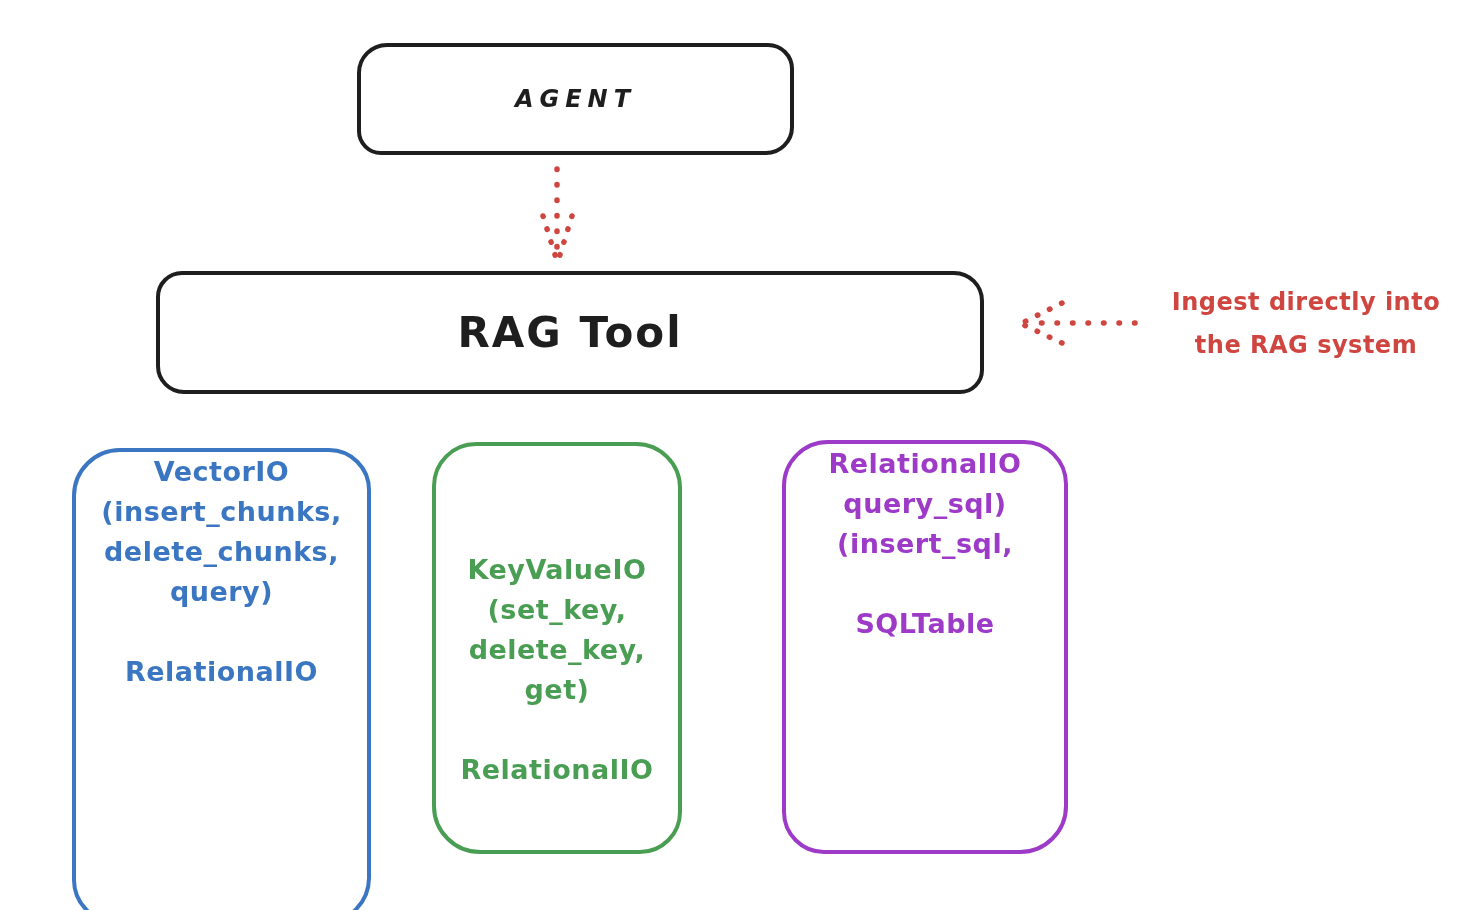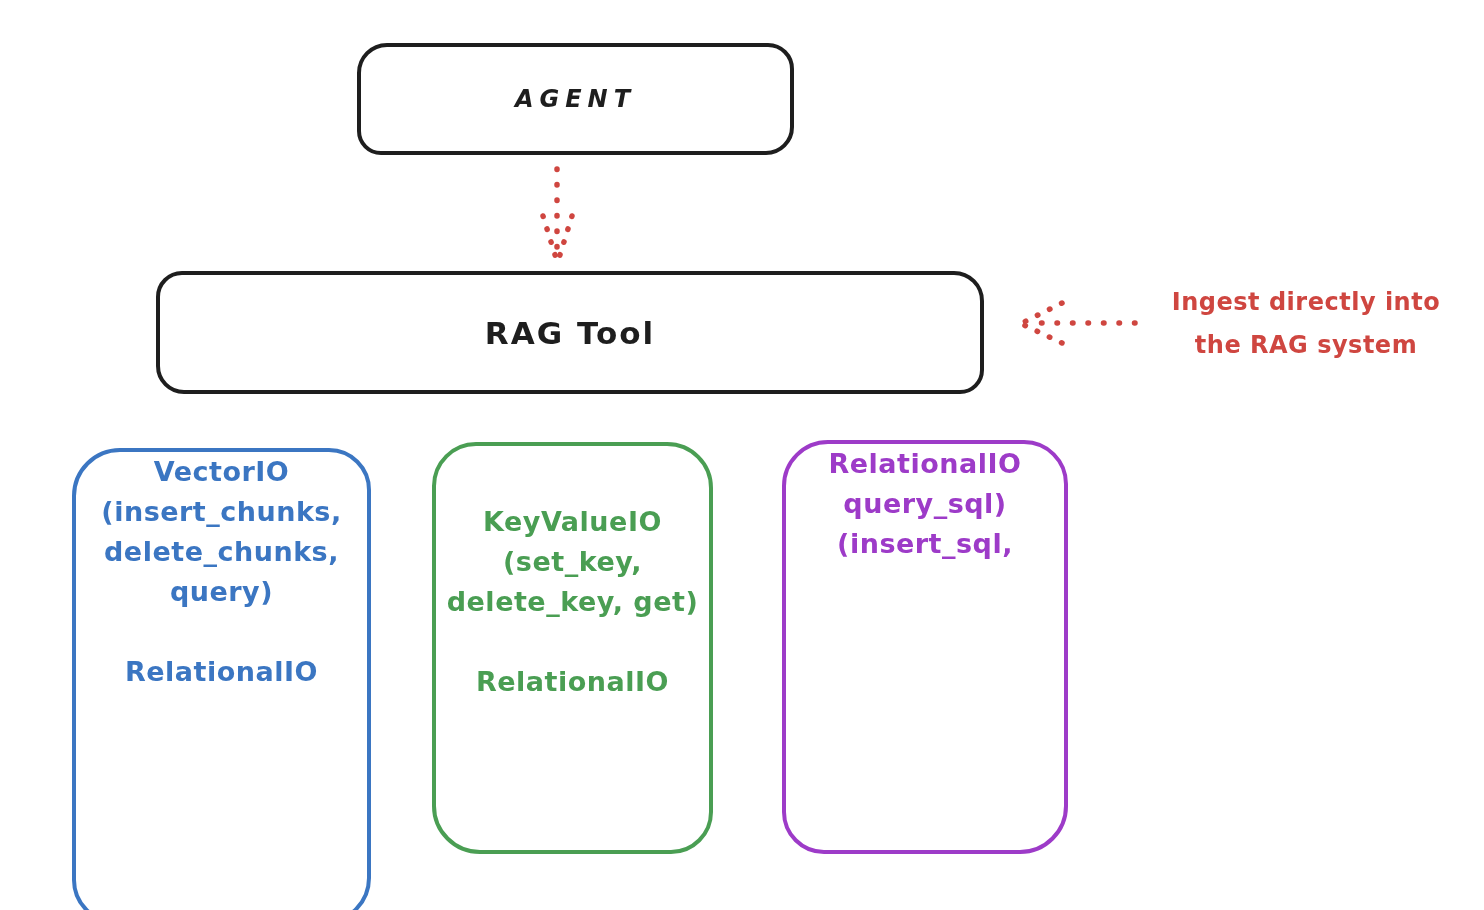--- a/index.html
+++ b/index.html
@@ -35,21 +35,21 @@
     letter-spacing: 6px;
     font-style: italic;
     color: var(--black, #1e1e1e);
   }
   .node-rag {
     left: 156px; top: 271px; width: 828px; height: 123px;
     border: 4px solid var(--black, #1e1e1e);
     border-radius: 26px 30px 24px 28px;
   }
   .node-rag .node-label {
-    font-size: 31px;
+    font-size: 42px;
     font-weight: 600;
     letter-spacing: 2px;
     color: var(--black, #1e1e1e);
   }
   
   .col-node {
     flex-direction: column;
     justify-content: flex-start;
     text-align: center;
     font-size: 27px;
@@ -57,25 +57,25 @@
     line-height: 40px;
     letter-spacing: 0.5px;
   }
   .node-vector {
     left: 72px; top: 448px; width: 299px; height: 476px;
     border: 4px solid var(--blue, #3b76c2);
     border-radius: 48px 42px 46px 44px;
     color: var(--blue, #3b76c2);
   }
   .node-keyvalue {
-    left: 432px; top: 442px; width: 281px; height: 412px;
+    left: 432px; top: 442px; width: 250px; height: 412px;
     border: 4px solid var(--green, #4a9e53);
     border-radius: 44px 46px 42px 48px;
     color: var(--green, #4a9e53);
-    padding-top: 56px;
+    padding-top: 104px;
   }
   .node-relational {
     left: 782px; top: 440px; width: 286px; height: 414px;
     border: 4px solid var(--purple, #9d3bc8);
     border-radius: 46px 44px 48px 42px;
     color: var(--purple, #9d3bc8);
   }
   .index-label {
     margin-top: 40px;
   }
@@ -156,15 +156,16 @@
     <div>KeyValueIO</div>
     <div>(set_key,</div>
     <div>delete_key, get)</div>
     <div class="index-label">RelationalIO</div>
   </div>
 
   <div class="box col-node node-relational">
     <div>RelationalIO</div>
     <div>query_sql)</div>
     <div>(insert_sql,</div>
+    <div class="index-label">SQLTable</div>
   </div>
 
 </div>
 
 </body></html>

